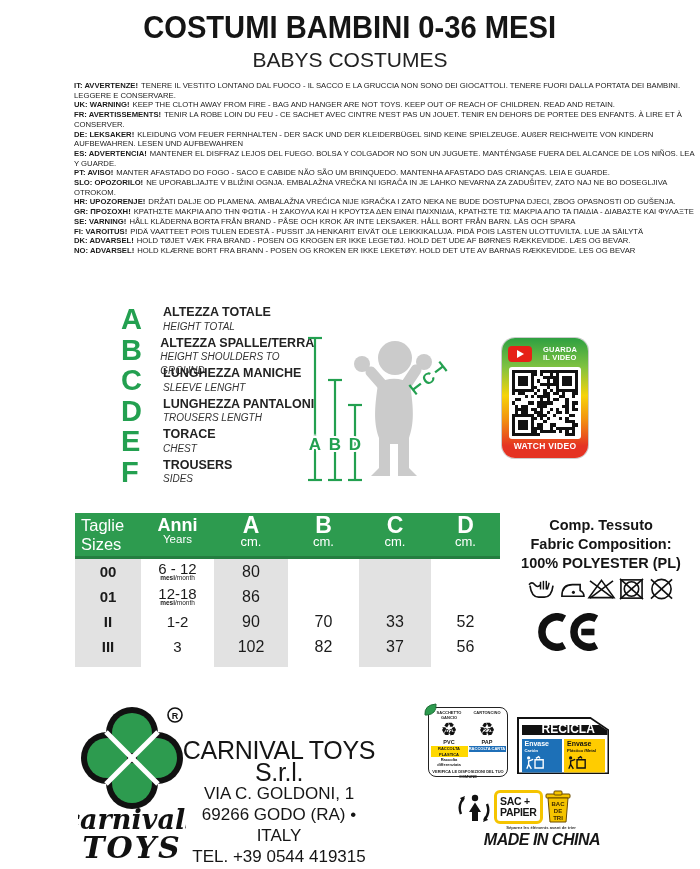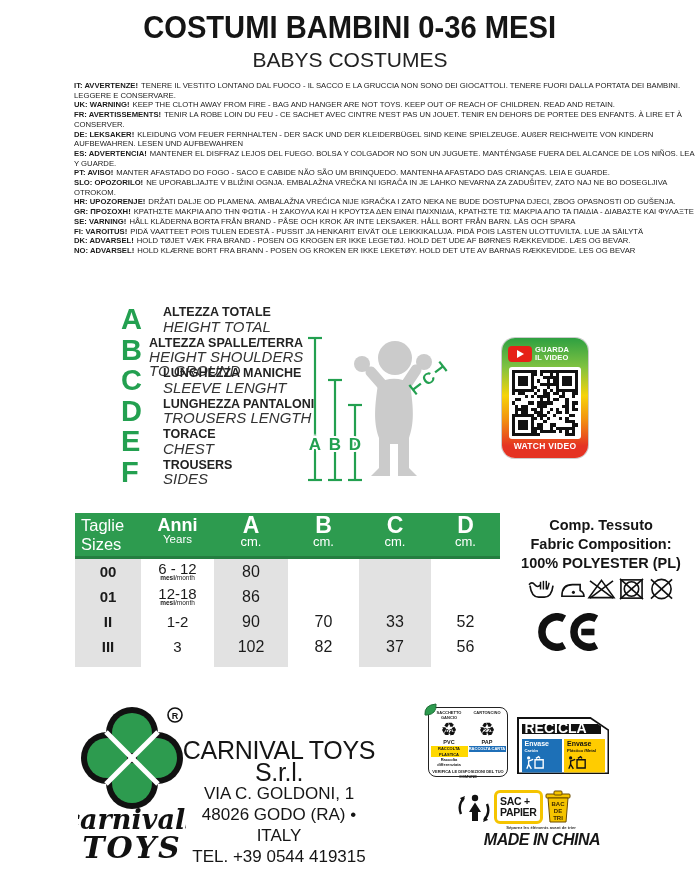--- a/index.html
+++ b/index.html
@@ -16,31 +16,31 @@
   
   .warnings{position:absolute;top:81px;left:74px;width:621px;}
   .warn{margin:0;font-size:7.7px;line-height:9.7px;color:#1b1b1b;}
   .warn b{margin-right:3px;}
 
   
   .legend{position:absolute;top:306px;left:121px;width:195px;}
   .m-item{display:flex;align-items:flex-start;height:30.5px;}
   .m-letter{width:42px;font-size:29px;line-height:26px;font-weight:800;color:#23A050;}
   .m-it{font-size:12.5px;font-weight:700;line-height:13.5px;color:#222;}
-  .m-en{font-size:15px;font-style:italic;font-weight:500;line-height:13.5px;color:#333;}
+  .m-en{font-size:10px;font-style:italic;font-weight:500;line-height:13.5px;color:#333;}
 
   
   .diagram{position:absolute;top:330px;left:298px;}
   .diagram text{font-family:"Liberation Sans",sans-serif;}
 
   
   .video-badge{position:absolute;top:338px;left:502px;width:86px;height:120px;border-radius:13px;
       background:linear-gradient(180deg,#2EA041 0%,#7FC241 24%,#F6D30A 48%,#F29111 68%,#E53323 90%);
       box-shadow:0 0 0 1px #ccc;box-sizing:border-box;padding:5px 6px 4px;}
-  .vb-head{display:flex;align-items:center;gap:3px;height:22px;}
+  .vb-head{display:flex;align-items:center;gap:11px;height:22px;}
   .yt-btn{width:24px;height:16px;background:#E62117;border-radius:4px;position:relative;flex:none;}
   .yt-btn:after{content:"";position:absolute;left:9px;top:4px;border-left:7px solid #fff;
       border-top:4px solid transparent;border-bottom:4px solid transparent;}
   .vb-title{color:#fff;font-size:7.5px;font-weight:800;line-height:8px;letter-spacing:.2px;}
   .qr-panel{width:72px;height:72px;background:#fff;border-radius:3px;margin:2px auto 0;padding:3px;box-sizing:border-box;}
   .vb-footer{margin-top:2px;text-align:center;color:#fff;font-size:8.5px;font-weight:800;letter-spacing:.3px;}
 
   
   .size-table{position:absolute;top:513px;left:75px;width:425px;}
   .grid6{display:grid;grid-template-columns:66px 73px 74px 71px 72px 69px;}
@@ -93,21 +93,21 @@
   .band-paper{background:#1F6FB8;color:#fff;}
   .eco-note{font-size:4px;font-weight:700;line-height:5px;text-align:center;}
   .eco-footer{font-size:4px;font-weight:700;line-height:5px;text-align:center;margin-top:1.5px;}
 
   
   .recicla{position:absolute;top:717px;left:517px;width:92px;height:57px;background:#111;
       clip-path:polygon(0 0,80% 0,100% 22%,100% 100%,0 100%);}
   .recicla-in{position:absolute;inset:1.5px;background:#fff;
       clip-path:polygon(0 0,80% 0,100% 22%,100% 100%,0 100%);}
   .recicla-head{display:inline-block;margin:2.5px 0 0 3px;background:#111;color:#fff;
-      font-size:14px;font-weight:800;padding:0 14px 1px 3px;line-height:9px;}
+      font-size:12px;font-weight:800;padding:0 14px 1px 20px;line-height:9px;}
   .recicla-panels{display:flex;gap:2px;margin:2px 3px 0;}
   .r-panel{width:41px;height:37px;box-sizing:border-box;padding:1.5px 3px;}
   .r-blue{background:#1D70B7;color:#fff;}
   .r-yellow{background:#FFCC00;color:#111;}
   .r-l1{font-size:7px;font-weight:800;line-height:7.5px;}
   .r-l2{font-size:4.2px;font-weight:700;line-height:5px;}
   .r-panel svg{display:block;margin-top:2px;}
 
   
   .triman{position:absolute;top:791px;left:456px;}
@@ -632,21 +632,21 @@
       <circle cx="97" cy="12" r="7" fill="#fff" stroke="#111" stroke-width="1.6"></circle>
       <text x="97" y="16" text-anchor="middle" font-size="9" font-weight="bold" fill="#111">R</text>
     </g>
     <text x="54" y="126" text-anchor="middle" font-family="DejaVu Serif, serif" font-style="italic" font-weight="bold" font-size="27" fill="#111">carnivals</text>
     <text x="54" y="155" text-anchor="middle" font-family="DejaVu Serif, serif" font-style="italic" font-weight="bold" font-size="30" letter-spacing="2" fill="#111">TOYS</text>
   </svg>
 
   <div class="address">
     <div class="addr-name">CARNIVAL TOYS S.r.l.</div>
     <div class="addr-line">VIA C. GOLDONI, 1</div>
-    <div class="addr-line">48026 GODO (RA) • ITALY</div>
+    <div class="addr-line">69266 GODO (RA) • ITALY</div>
     <div class="addr-line">TEL. +39 0544 419315</div>
     <div class="addr-bold">www.carnivaltoys.it</div>
     <div class="addr-bold">info@carnivaltoys.it</div>
   </div>
 
   <div class="eco-box">
     <svg class="eco-leaf" width="15" height="15" viewBox="0 0 15 15">
       <path d="M2,13 Q1,3 13,2 Q14,12 4,13 Z" fill="#2D9B4F" stroke="#1c6e36" stroke-width="1"></path>
     </svg>
     <div class="eco-cols">

